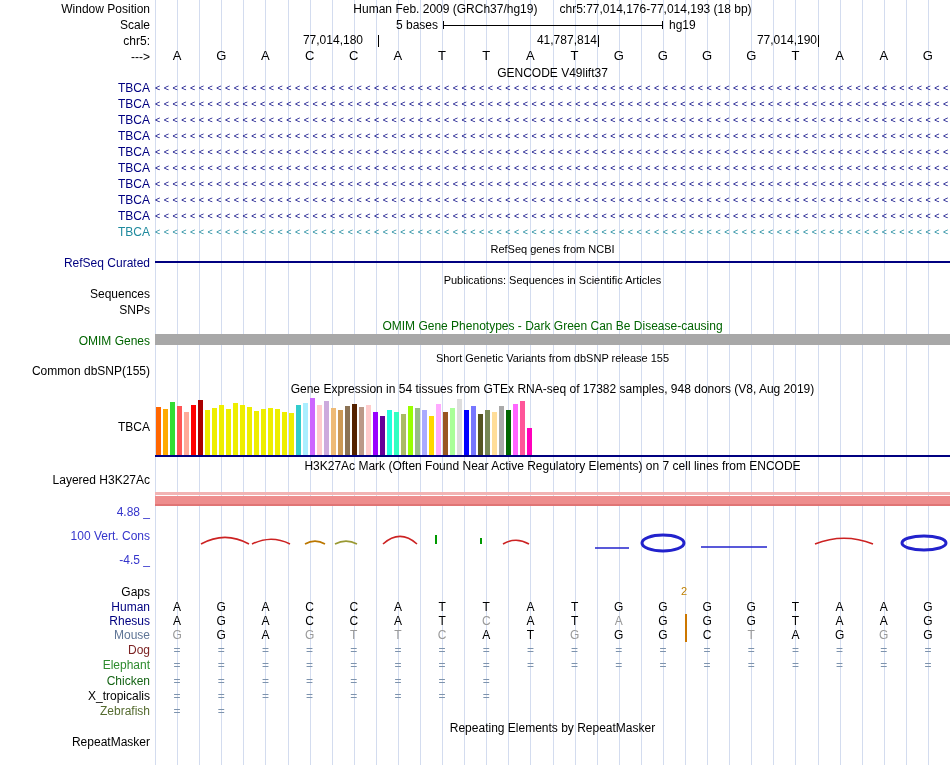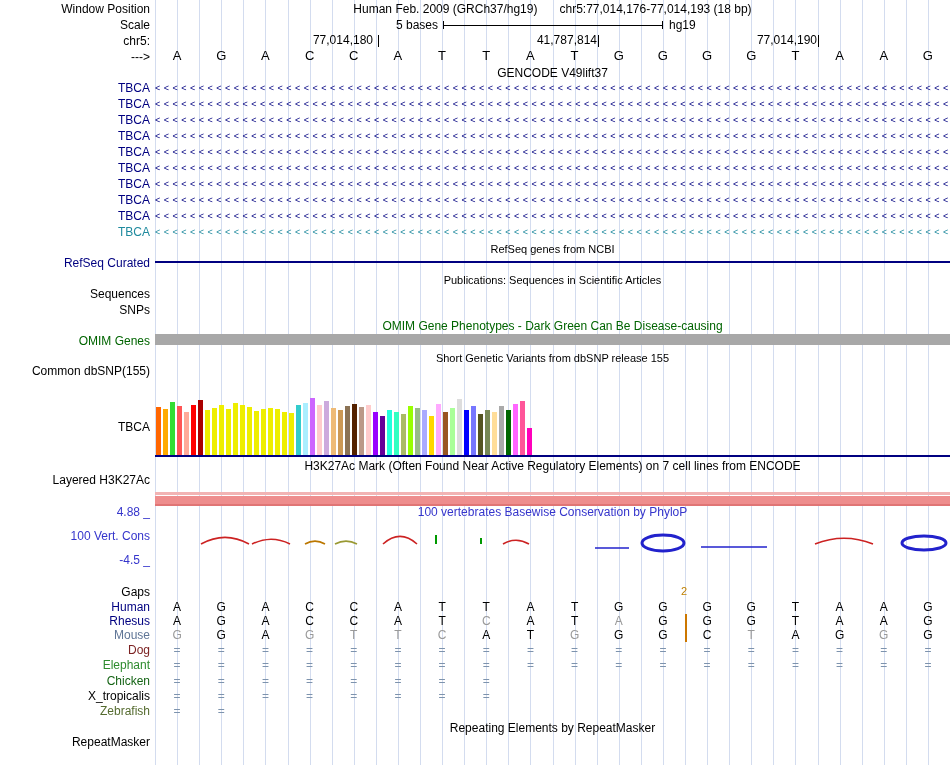--- a/index.html
+++ b/index.html
@@ -124,21 +124,21 @@
       <span>Human Feb. 2009 (GRCh37/hg19)</span><span class="gap"></span><span>chr5:77,014,176-77,014,193 (18 bp)</span>
     </div>
 
     <div class="fivebases">5 bases</div>
     <div class="scale-line"></div>
     <div class="scale-tick" style="left:288px"></div>
     <div class="scale-tick" style="left:507px"></div>
     <div class="hg19">hg19</div>
 
     <div id="coords">
-        <div class="coord" style="left: 106px; top: 34px;">77,014,180</div>
+        <div class="coord" style="left: 96px; top: 34px;">77,014,180</div>
         <div class="coord-tick" style="left: 223px; top: 35px;"></div>
         <div class="coord" style="left: 330px; top: 34px;">41,787,814</div>
         <div class="coord-tick" style="left: 443px; top: 35px;"></div>
         <div class="coord" style="left: 550px; top: 34px;">77,014,190</div>
         <div class="coord-tick" style="left: 663px; top: 35px;"></div>
       </div>
     <div class="baserow" id="baserow" style="top:49px">
         <div class="base" style="left: 22.0833px;">A</div>
         <div class="base" style="left: 66.25px;">G</div>
         <div class="base" style="left: 110.417px;">A</div>
@@ -176,20 +176,21 @@
     <div class="ctitle small" style="top:242px">RefSeq genes from NCBI</div>
     <div class="refseq-line"></div>
 
     <div class="ctitle small" style="top:273px">Publications: Sequences in Scientific Articles</div>
 
     <div class="ctitle green" style="top:319px">OMIM Gene Phenotypes - Dark Green Can Be Disease-causing</div>
     <div class="omim-bar"></div>
 
     <div class="ctitle small" style="top:351px">Short Genetic Variants from dbSNP release 155</div>
 
+    <div class="ctitle" style="top:382px">Gene Expression in 54 tissues from GTEx RNA-seq of 17382 samples, 948 donors (V8, Aug 2019)</div>
     <div class="gtexbars" id="gtex-bars">
         <div class="gtexbar" style="left: 1px; height: 48px; background: rgb(255, 102, 0);"></div>
         <div class="gtexbar" style="left: 8px; height: 46px; background: rgb(255, 170, 0);"></div>
         <div class="gtexbar" style="left: 15px; height: 53px; background: rgb(51, 221, 51);"></div>
         <div class="gtexbar" style="left: 22px; height: 49px; background: rgb(255, 85, 85);"></div>
         <div class="gtexbar" style="left: 29px; height: 43px; background: rgb(255, 170, 153);"></div>
         <div class="gtexbar" style="left: 36px; height: 50px; background: rgb(255, 0, 0);"></div>
         <div class="gtexbar" style="left: 43px; height: 55px; background: rgb(170, 0, 0);"></div>
         <div class="gtexbar" style="left: 50px; height: 45px; background: rgb(238, 238, 0);"></div>
         <div class="gtexbar" style="left: 57px; height: 47px; background: rgb(238, 238, 0);"></div>
@@ -239,21 +240,20 @@
         <div class="gtexbar" style="left: 365px; height: 54px; background: rgb(255, 85, 153);"></div>
         <div class="gtexbar" style="left: 372px; height: 27px; background: rgb(255, 0, 187);"></div>
       </div>
     <div class="gtex-baseline"></div>
 
     <div class="ctitle" style="top:459px">H3K27Ac Mark (Often Found Near Active Regulatory Elements) on 7 cell lines from ENCODE</div>
     <div class="h3k-b1"></div>
     <div class="h3k-b2"></div>
     <div class="h3k-b3"></div>
 
-    <div class="ctitle blue" style="top:505px">100 vertebrates Basewise Conservation by PhyloP</div>
     <svg class="cons-svg" id="cons-svg" width="795" height="46">
         <path d="M 46 30 Q 70 16.700000000000003 94 30" fill="none" stroke="#cc2222" stroke-width="1.6"></path>
         <path d="M 97 30 Q 116 20.5 135 30" fill="none" stroke="#cc2222" stroke-width="1.6"></path>
         <path d="M 150 30 Q 160 24.3 170 30" fill="none" stroke="#bb7700" stroke-width="1.6"></path>
         <path d="M 180 30 Q 191 24.3 202 30" fill="none" stroke="#999933" stroke-width="1.6"></path>
         <path d="M 228 30 Q 245 14.8 262 30" fill="none" stroke="#cc2222" stroke-width="1.6"></path>
         <line x1="281" x2="281" y1="30" y2="21" stroke="#009900" stroke-width="2"></line>
         <line x1="326" x2="326" y1="30" y2="24" stroke="#009900" stroke-width="2"></line>
         <path d="M 348 30 Q 361 22.4 374 30" fill="none" stroke="#cc2222" stroke-width="1.6"></path>
         <line x1="440" x2="474" y1="34" y2="34" stroke="#2222cc" stroke-width="1.6"></line>

